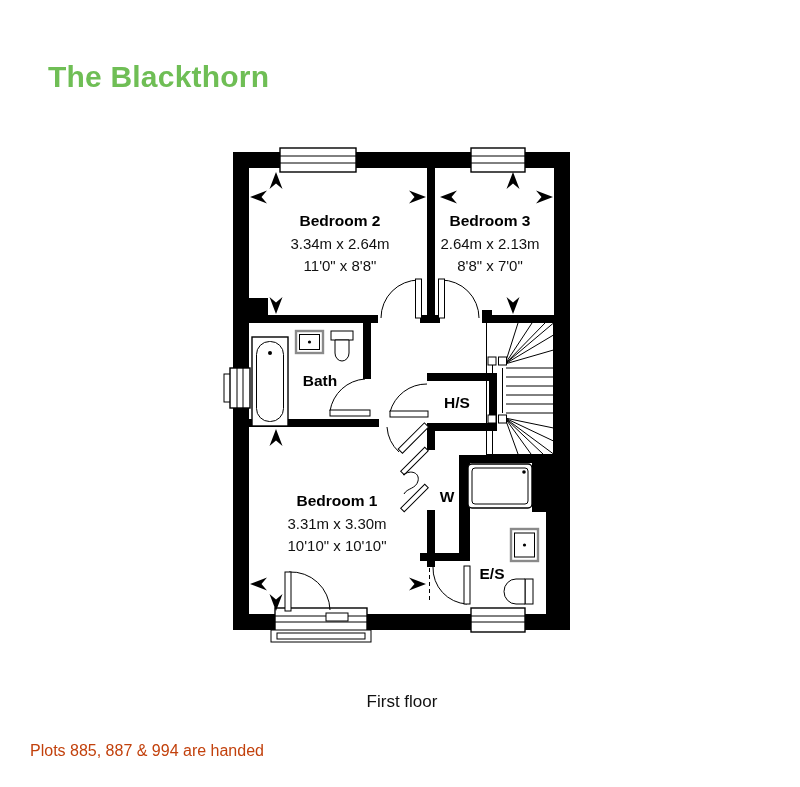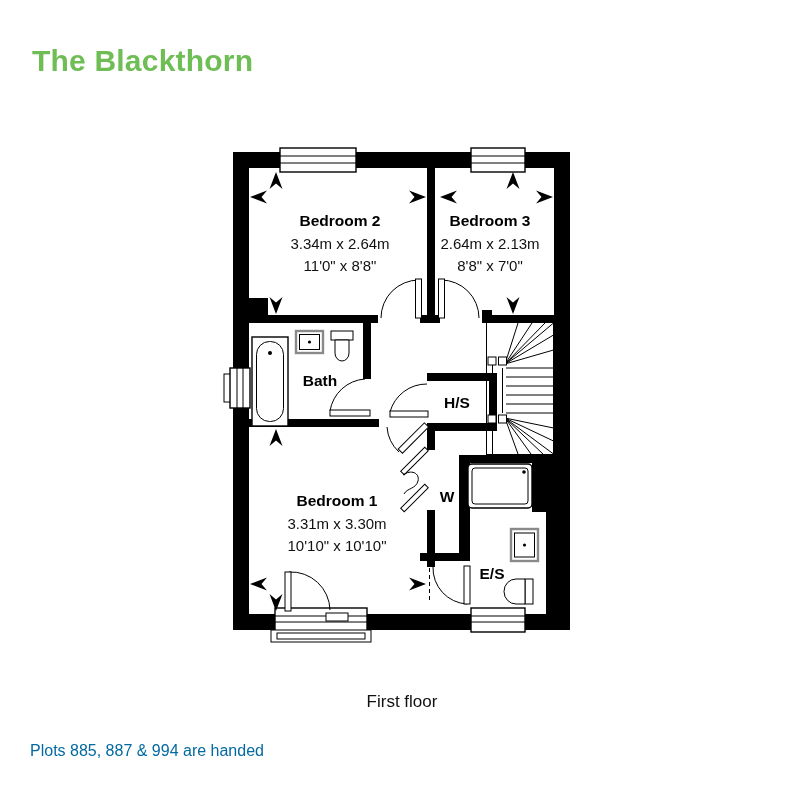--- a/index.html
+++ b/index.html
@@ -1,30 +1,30 @@
 <!DOCTYPE html>
 <html><head>
 <meta charset="utf-8">
 <style>
   html,body{margin:0;padding:0;}
   body{
     width:800px;height:787px;position:relative;background:#ffffff;
     font-family:"Liberation Sans",sans-serif;overflow:hidden;
   }
   .page-title{
-    position:absolute;left:32px;top:44px;margin:0;
+    position:absolute;left:32px;top:44px;margin:16px;
     font-size:30px;font-weight:700;letter-spacing:.2px;color:#6FBE55;
   }
   .floor-label{
     position:absolute;left:0;top:692px;width:804px;text-align:center;
     font-size:17px;color:#111;
   }
   .handed-note{
     position:absolute;left:30px;top:742px;
-    font-size:16px;color:#0369a1;
+    font-size:16px;color:#c2410c;
   }
   svg .roomname{font:700 15.5px "Liberation Sans",sans-serif;fill:#000;}
   svg .roomdim{font:400 15px "Liberation Sans",sans-serif;fill:#111;}
   svg .wall{fill:#000;stroke:none;}
   svg .thin{fill:none;stroke:#000;stroke-width:1;}
   svg .fix{fill:#fff;stroke:#000;stroke-width:1.4;}
   svg .fix2{fill:#fff;stroke:#000;stroke-width:1;}
   svg .grey{fill:#fff;stroke:#8a8a8a;stroke-width:2.4;}
   svg .leaf{fill:#fff;stroke:#000;stroke-width:1;}
   svg .arc{fill:none;stroke:#000;stroke-width:1;}

